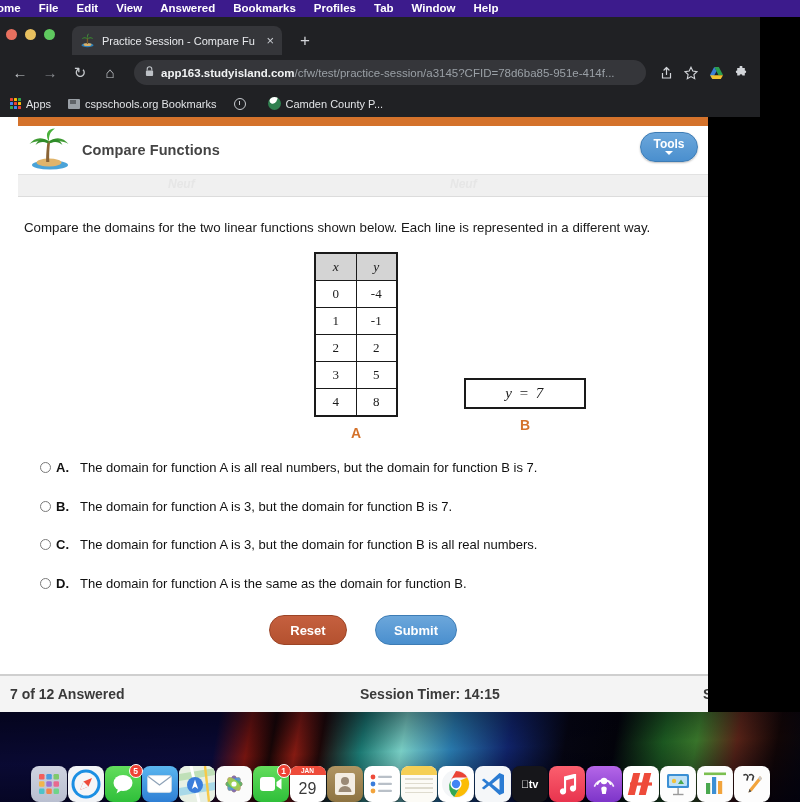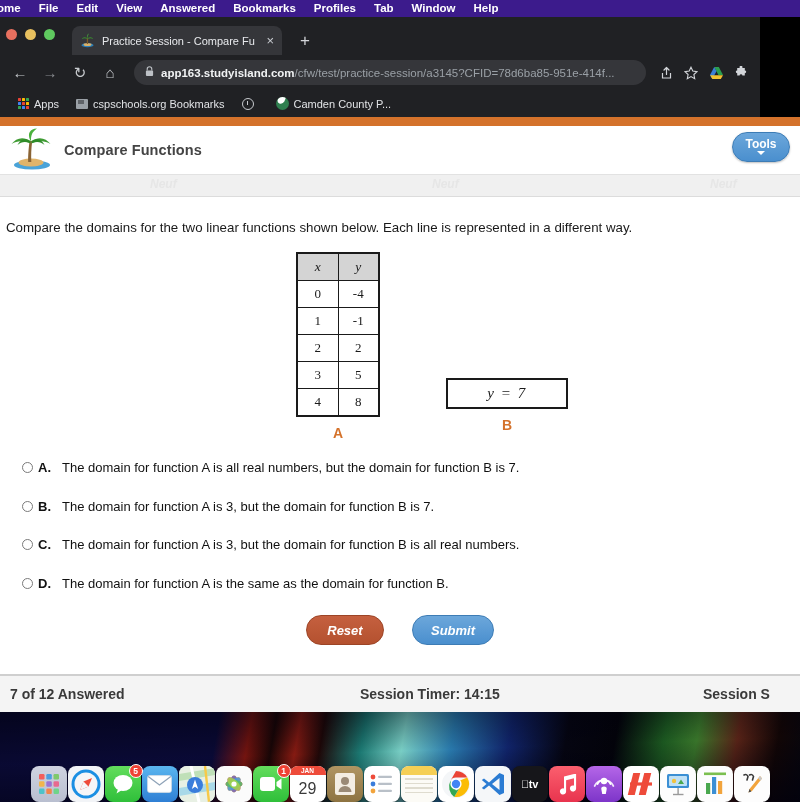--- a/index.html
+++ b/index.html
@@ -87,21 +87,21 @@
   .omnibox .url .host { color: #f1f3f4; font-weight: bold; }
   .omnibox .url .path { color: #9aa0a6; }
   .tb-icon {
     width: 22px; height: 22px; margin-left: 3px; flex: 0 0 auto;
     display: flex; align-items: center; justify-content: center;
     color: #d2d5d9; font-size: 13px; cursor: pointer;
   }
 
   .bookmarkbar {
     height: 27px; background: #202124; display: flex; align-items: center;
-    padding: 0 11px; gap: 3px;
+    padding: 0 3px; gap: 3px;
   }
   .bm {
     display: flex; align-items: center; gap: 5px;
     padding: 2px 7px; border-radius: 4px; cursor: pointer;
     font-size: 11px; color: #e1e3e6; white-space: nowrap;
   }
   .bm-grid {
     width: 11px; height: 11px; flex: 0 0 11px;
     display: grid; grid-template-columns: repeat(3,1fr); grid-template-rows: repeat(3,1fr);
     gap: 1px;
@@ -127,22 +127,22 @@
     width: 13px; height: 13px; flex: 0 0 13px; border-radius: 50%;
     background: #2f7f4f; position: relative; overflow: hidden;
   }
   .bm-globe::before {
     content:''; position:absolute; left:2px; top:-2px; width:7px; height:9px;
     background:#fff; border-radius: 0 0 60% 40%; transform: rotate(18deg);
   }
 
   
   .page {
-    position: absolute; top: 117px; left: 0; width: 800px; height: 595px;
-    background: #ffffff; overflow: hidden;
+    position: absolute; top: 117px; left: 0; width: 708px; height: 595px;
+    background: #ffffff; overflow: hidden; padding-left: 18px;
   }
   .orange-bar { height: 9px; background: #d4722b; width: 100%; }
   .si-header {
     height: 49px; background: #ffffff; display: flex; align-items: center;
     border-bottom: 1px solid #e2e2e2; position: relative;
   }
   .palm { width: 48px; height: 44px; margin-left: 6px; flex: 0 0 48px; }
   .si-title {
     font-size: 14.5px; font-weight: bold; color: #444444;
     margin-left: 10px; letter-spacing: 0.1px;
@@ -220,21 +220,21 @@
     border-radius: 50%; background: #fff; flex: 0 0 11px;
     margin-top: 2px; cursor: pointer;
   }
   .choice-letter {
     font-size: 13px; font-weight: bold; color: #111;
     margin-left: 5px; flex: 0 0 auto; width: 24px;
   }
   .choice-text { font-size: 13px; color: #111; line-height: 1.3; }
 
   .btnrow {
-    display: flex; justify-content: center; gap: 28px; margin-top: 16px; font-style: italic;
+    display: flex; justify-content: center; gap: 28px; margin-top: 16px;
   }
   .btn {
     min-width: 78px; height: 30px; border-radius: 15px;
     display: flex; align-items: center; justify-content: center;
     font-size: 13px; font-weight: bold; color: #ffffff; cursor: pointer;
     padding: 0 18px;
   }
   .btn.reset {
     background: linear-gradient(#c5603f, #b4512f);
     border: 1px solid #9c4426;

